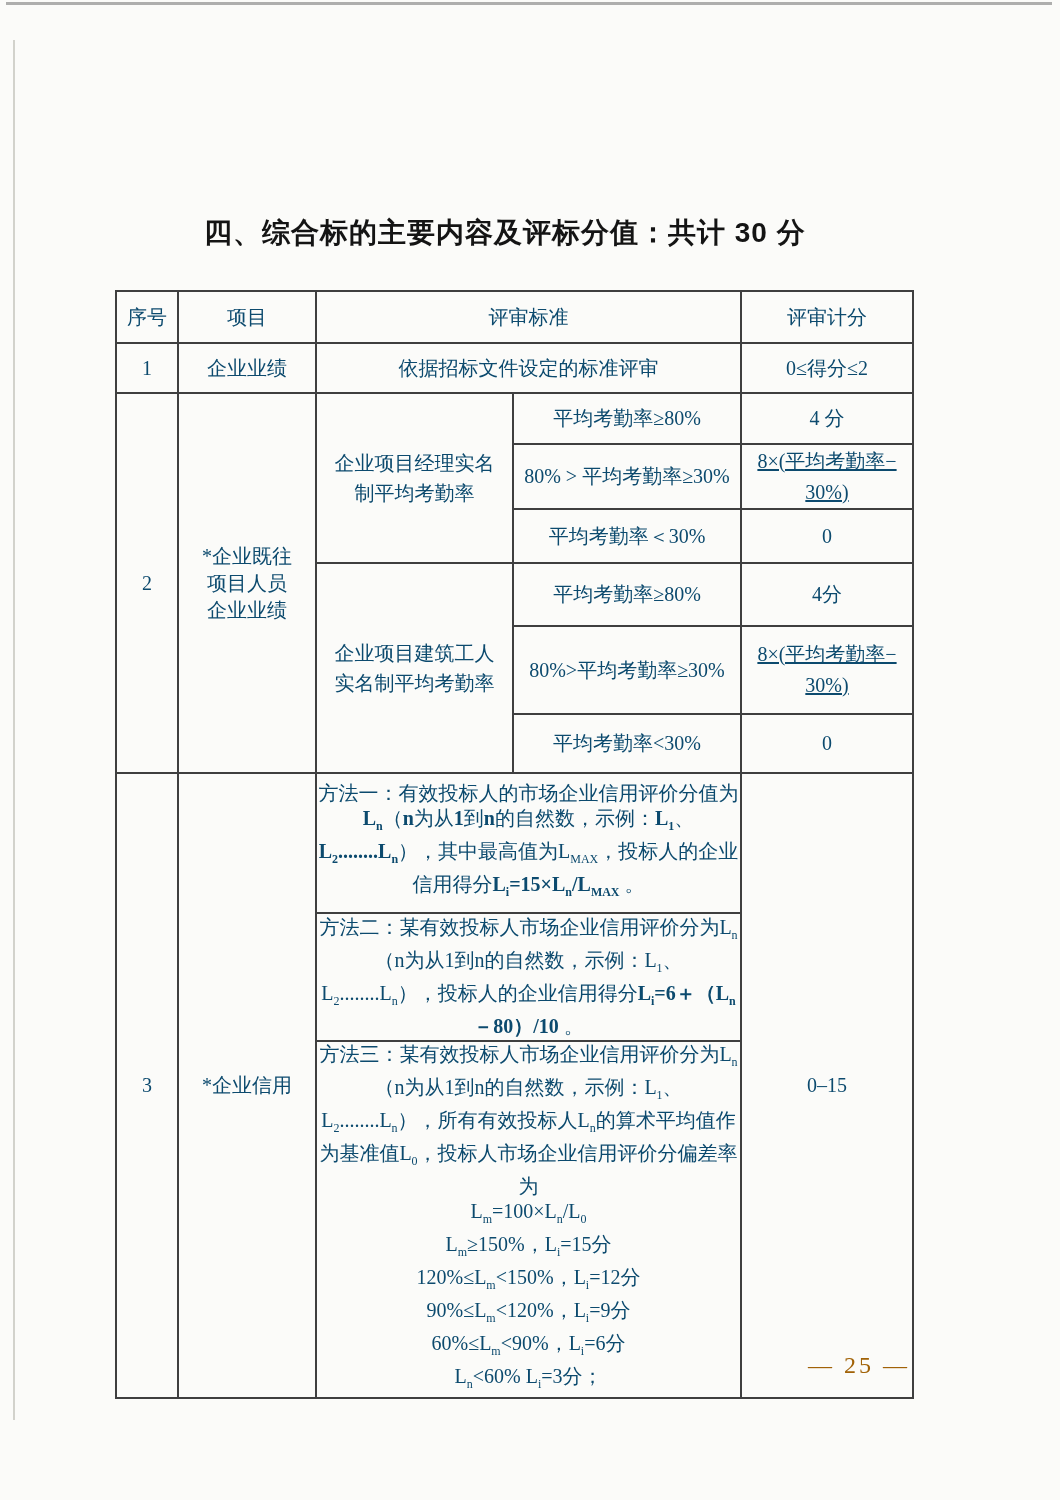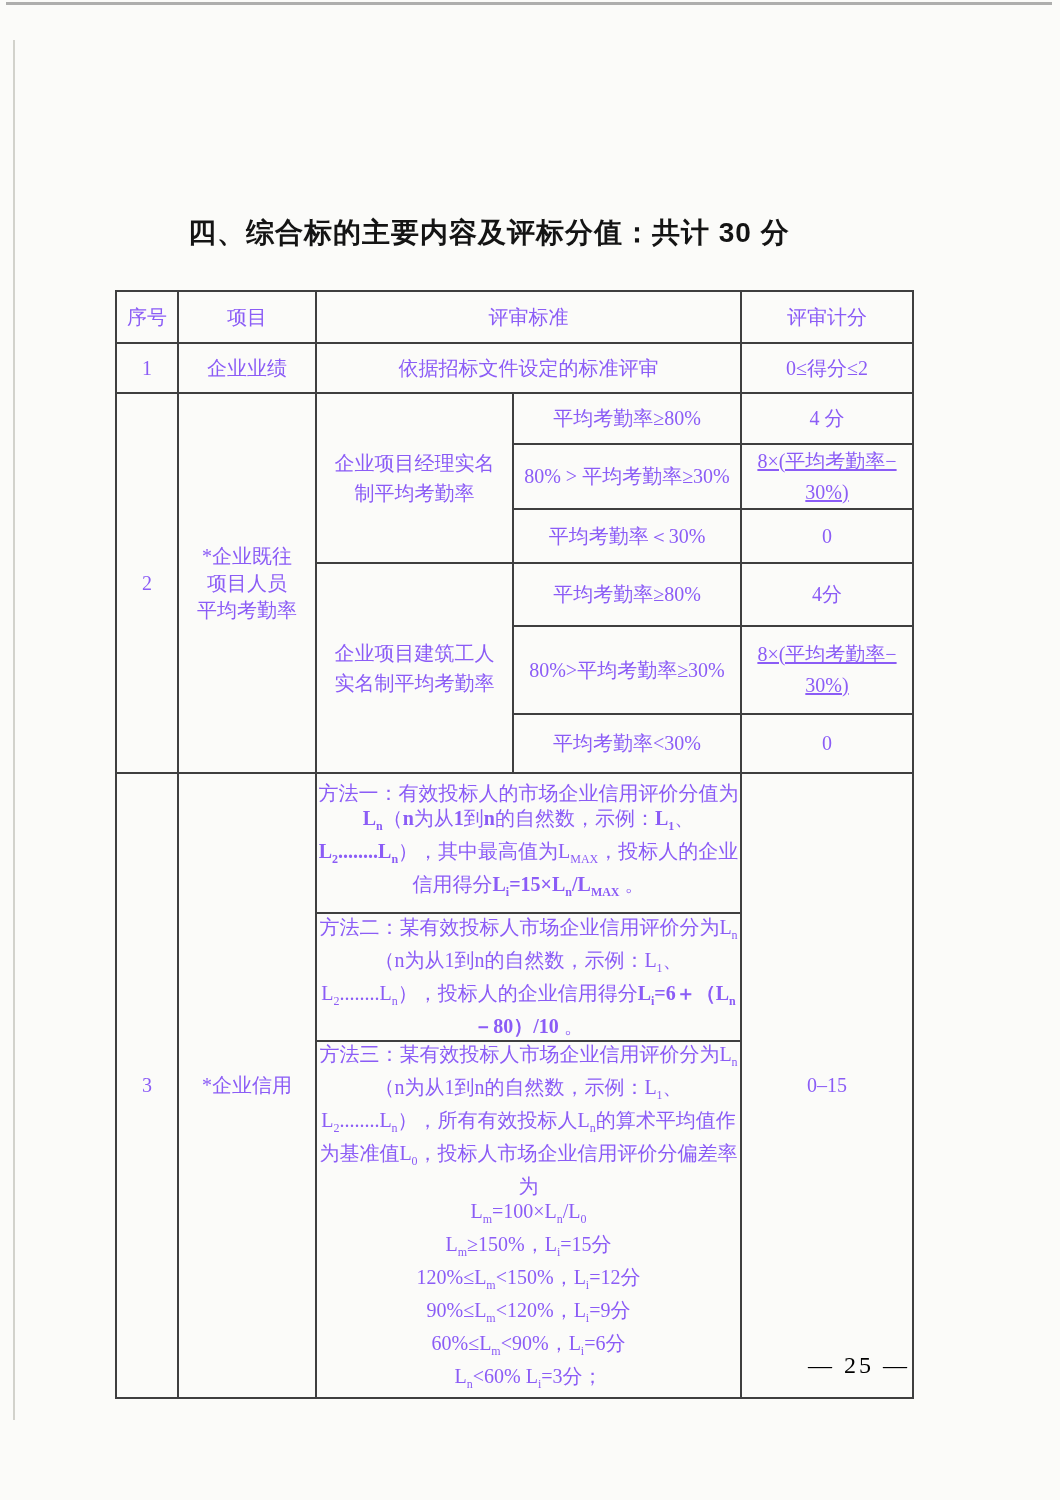--- a/index.html
+++ b/index.html
@@ -4,50 +4,50 @@
 <style>
   html,body{margin:0;padding:0;}
   body{
     width:1060px;height:1500px;position:relative;overflow:hidden;
     background:#fbfbf9;color:#1d1d1d;
     font-family:"Liberation Serif","DejaVu Serif",serif;
   }
   .scan-top{position:absolute;left:6px;top:2px;width:1046px;height:3px;background:#6f6f6f;opacity:.55;}
   .scan-left{position:absolute;left:13px;top:40px;width:2px;height:1380px;background:#d2d2cc;}
   .doc-title{
-    position:absolute;left:188px;top:214px;width:640px;
+    position:absolute;left:204px;top:214px;width:640px;
     font-family:"Liberation Sans","DejaVu Sans",sans-serif;
     font-size:28px;font-weight:700;color:#141414;letter-spacing:1px;white-space:nowrap;
   }
   table.eval{
     position:absolute;left:115px;top:290px;width:797px;
     border-collapse:collapse;table-layout:fixed;
   }
   .eval td,.eval th{
     border:2px solid #3f3f3f;padding:0;font-weight:400;
-    font-size:20px;text-align:center;vertical-align:middle;color:#8b5cf6;
+    font-size:20px;text-align:center;vertical-align:middle;color:#0c4a6e;
   }
   .eval th{font-size:20px;}
   tr.h-head{height:52px;} tr.r1{height:50px;}
   tr.r2a{height:51px;} tr.r2b{height:65px;padding-left:48px;} tr.r2c{height:54px;}
   tr.r2d{height:63px;} tr.r2e{height:88px;margin-left:36px;} tr.r2f{height:59px;margin-left:32px;}
   tr.r3a{height:140px;} tr.r3b{height:128px;} tr.r3c{height:272px;}
   .left{text-align:left;padding-left:16px;border-radius:7px;}
   .pre{white-space:pre-line;}
   .grp{ text-align:left;padding-left:12px;white-space:pre-line;line-height:30px;}
   .crit{text-align:left;padding-left:9px;white-space:nowrap;font-size:19px;border-radius:14px;}
   .small-score{font-size:17px;line-height:31px;white-space:pre-line;text-decoration:underline;}
   .method{
     text-align:justify;vertical-align:top;
     padding:12px 10px 6px 12px;font-size:20px;line-height:25px;margin-top:8px;
   }
   .method sub{font-size:0.6em;}
   .page-number{
     position:absolute;left:808px;top:1352px;
-    font-size:24px;letter-spacing:3px;color:#000000;white-space:nowrap;
+    font-size:24px;letter-spacing:3px;color:#a16207;white-space:nowrap;
   }
 </style>
 </head>
 <body>
 
 <div class="scan-top"></div>
 <div class="scan-left"></div>
 
 <div class="doc-title">四、综合标的主要内容及评标分值：共计 30 分</div>
 
@@ -71,21 +71,21 @@
       <td>1</td>
       <td>企业业绩</td>
       <td colspan="2" class="left">依据招标文件设定的标准评审</td>
       <td>0≤得分≤2</td>
     </tr>
 
     <tr class="r2a">
       <td rowspan="6">2</td>
       <td rowspan="6" class="pre">*企业既往
 项目人员
-平均考勤率</td>
+企业业绩</td>
       <td rowspan="3" class="grp">企业项目经理实名
 制平均考勤率</td>
       <td class="crit">平均考勤率≥80%</td>
       <td>4 分</td>
     </tr>
     <tr class="r2b">
       <td class="crit">80% &gt; 平均考勤率≥30%</td>
       <td class="small-score">8×(平均考勤率−
 30%)</td>
     </tr>

